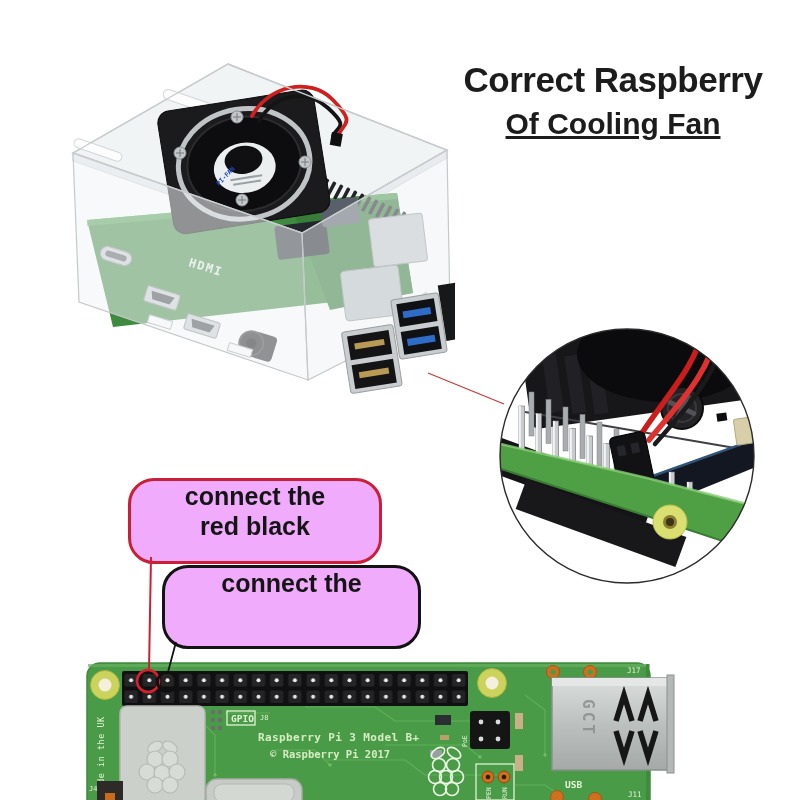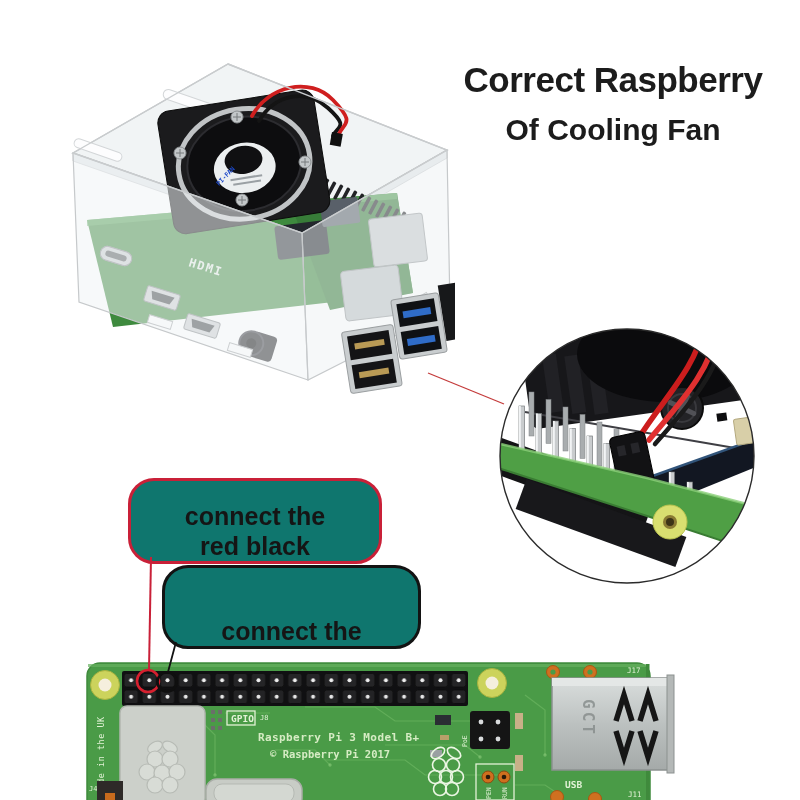--- a/index.html
+++ b/index.html
@@ -1,23 +1,23 @@
 <!DOCTYPE html>
 <html><head>
 <meta charset="utf-8">
 <style>
   html,body{margin:0;padding:0;}
   body{width:800px;height:800px;position:relative;background:#ffffff;overflow:hidden;
        font-family:"Liberation Sans",sans-serif;}
   .abs{position:absolute;}
   #title-block{left:448px;top:60px;width:330px;text-align:center;z-index:5;}
   #title-line1{font-size:35px;font-weight:bold;color:#1c1c1c;letter-spacing:-0.5px;line-height:40px;}
-  #title-line2{font-size:30px;font-weight:bold;color:#1c1c1c;line-height:34px;margin-top:13px;}
-  .callout{position:absolute;background:#0f766e;display:flex;flex-direction:column;
-           justify-content:flex-end;align-items:center;z-index:40;
+  #title-line2{font-size:30px;font-weight:bold;color:#1c1c1c;line-height:34px;margin-top:7px;text-decoration:underline;}
+  .callout{position:absolute;background:#f0abfc;display:flex;flex-direction:column;
+           justify-content:flex-start;align-items:center;z-index:40;
            font-weight:bold;color:#151515;font-size:25px;line-height:30px;}
   #callout-red{left:128px;top:478px;width:248px;height:80px;border:3.5px solid #c92038;border-radius:26px;}
   #callout-black{left:162px;top:565px;width:253px;height:78px;border:3.5px solid #131313;border-radius:26px;}
   svg text{font-family:"DejaVu Sans Mono","Liberation Mono",monospace;}
   #overlay{left:0;top:0;z-index:50;pointer-events:none;}
   #case-art{left:40px;top:50px;z-index:10;}
   #inset-art{left:497px;top:326px;z-index:20;}
   #board-art{left:75px;top:655px;z-index:15;}
 </style>
 </head>

